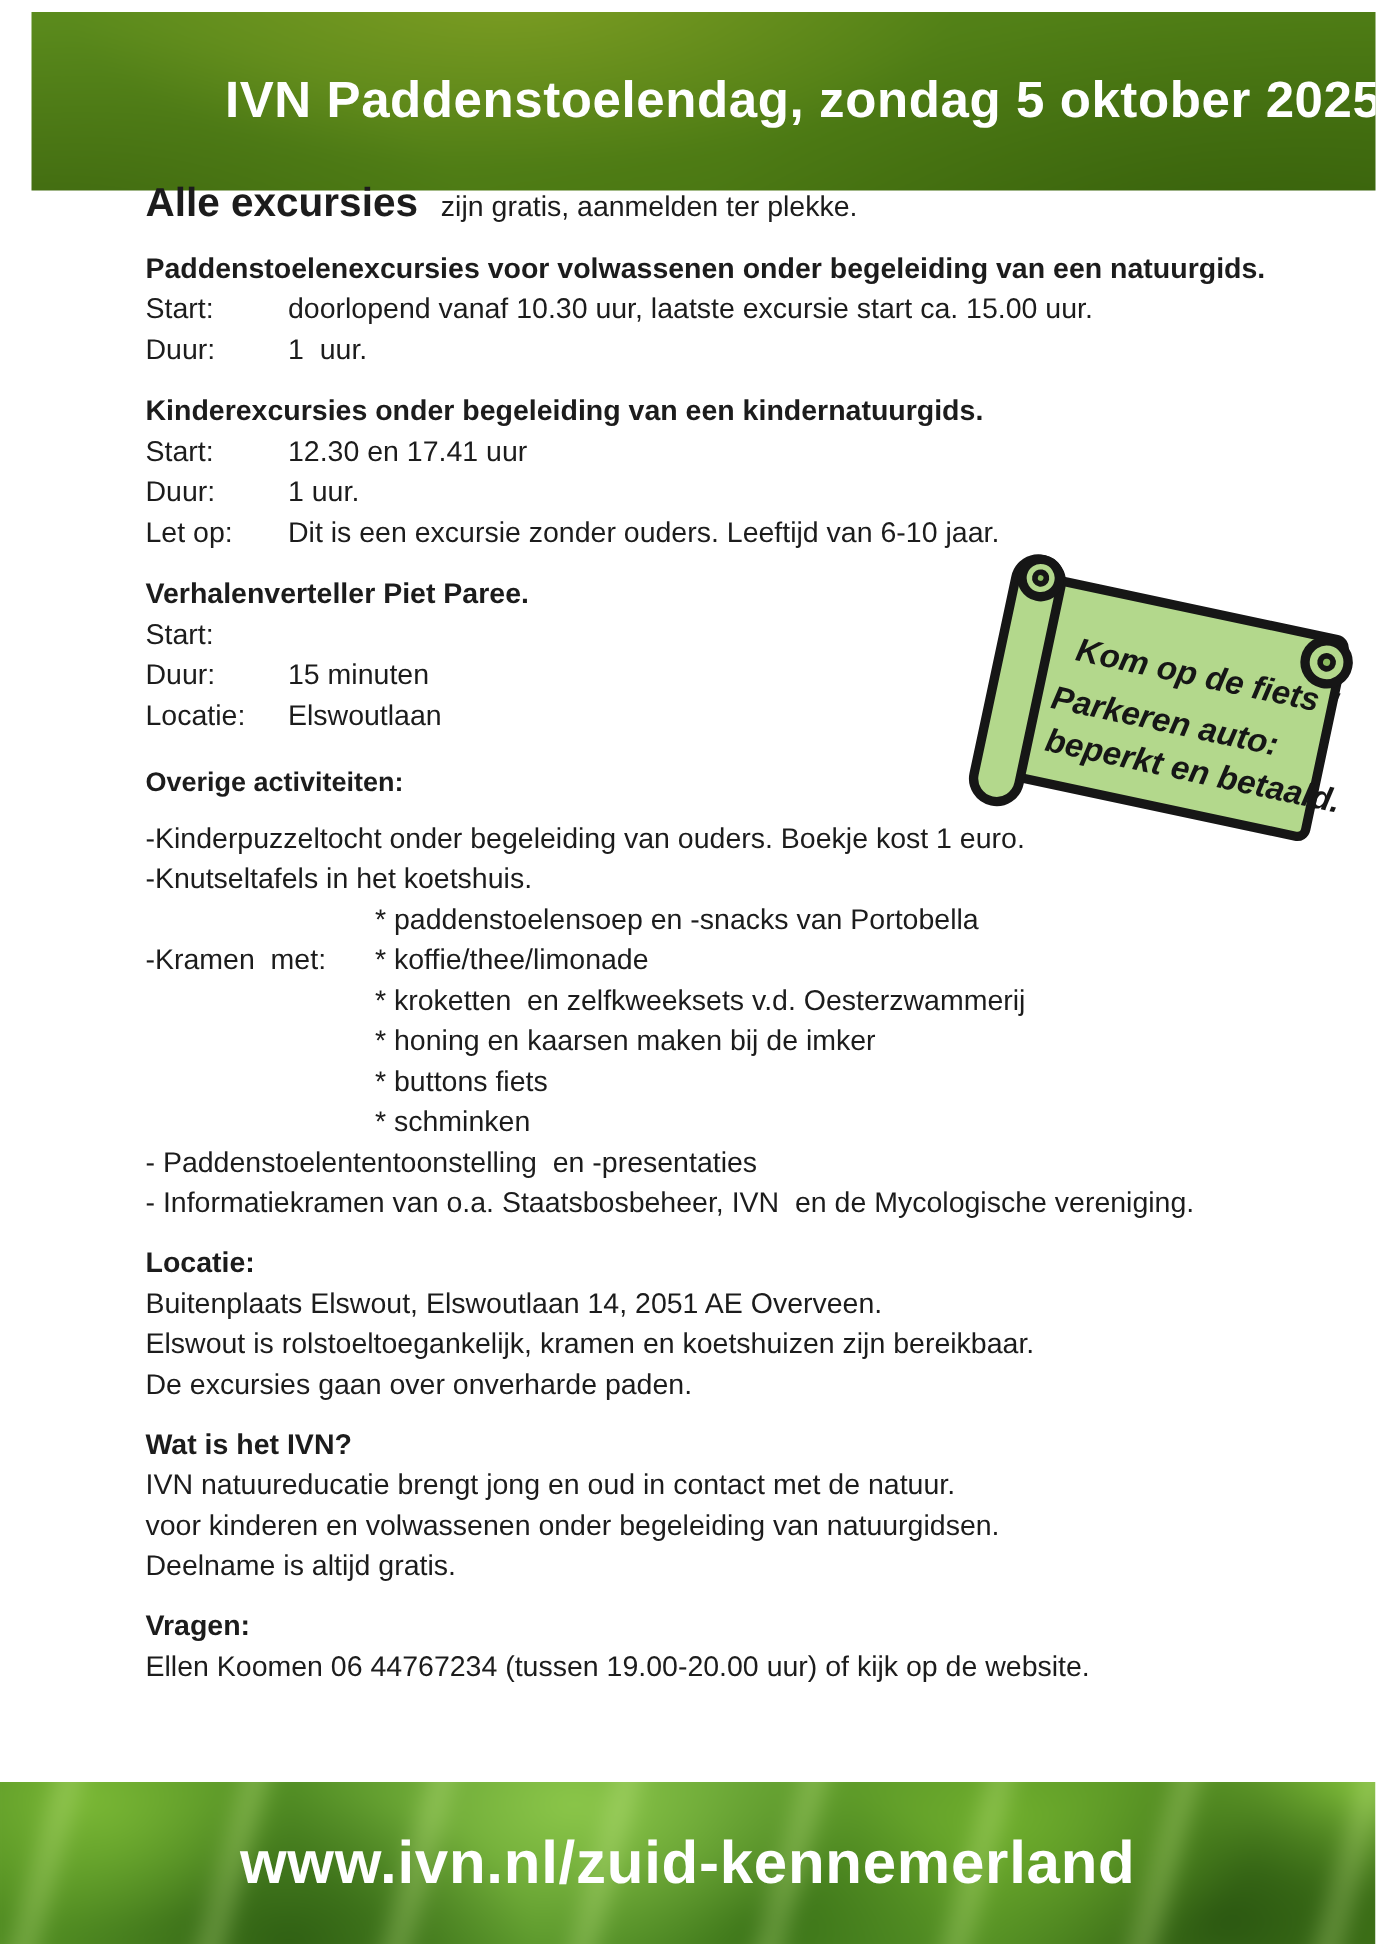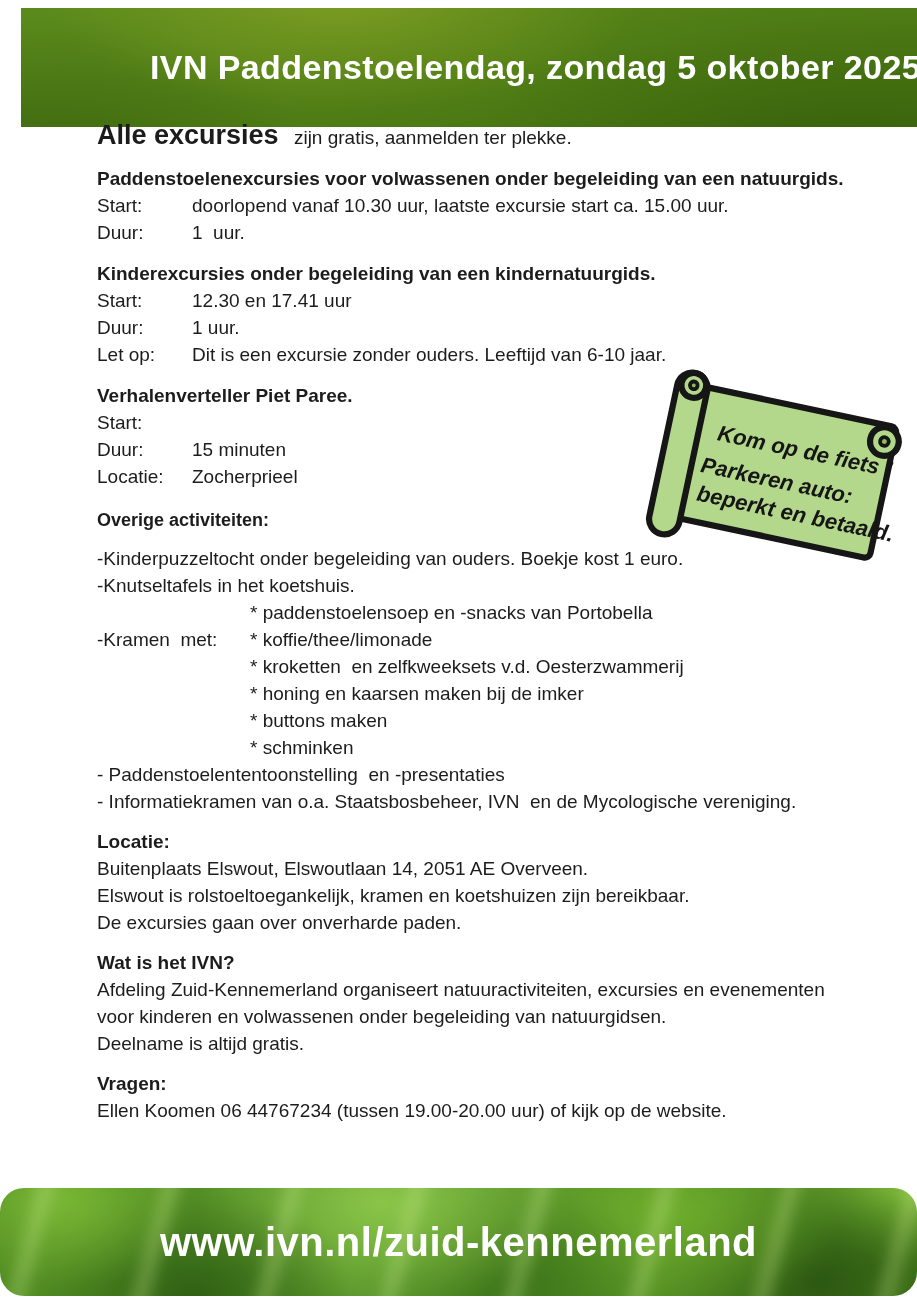--- a/index.html
+++ b/index.html
@@ -61,21 +61,21 @@
   }
   .scroll-wrap svg { width: 100%; height: 100%; overflow: visible; }
   .scroll-text {
     font-family: "Liberation Sans", sans-serif;
     font-style: italic; font-weight: bold; font-size: 23px; fill: #161616;
   }
 
   
   .banner-bottom {
     position: absolute; left: 0; top: 1188px; width: 917px; height: 108px;
-    overflow: hidden; display: flex; align-items: center; justify-content: center; border-radius: 24px;
+    overflow: hidden; display: flex; align-items: center; justify-content: center;
   }
   .grass-bg {
     position: absolute; inset: -16px; filter: blur(7px);
     background:
       repeating-linear-gradient(105deg, rgba(255,255,255,0) 0 55px, rgba(210,240,150,.28) 55px 72px, rgba(255,255,255,0) 72px 120px),
       radial-gradient(190px 130px at 8% 20%, #7ab835, transparent 70%),
       radial-gradient(230px 150px at 22% 88%, #2f5f13, transparent 70%),
       radial-gradient(270px 160px at 42% 22%, #8cc74a, transparent 70%),
       radial-gradient(210px 140px at 55% 78%, #3a7217, transparent 70%),
       radial-gradient(250px 160px at 72% 28%, #6fae2d, transparent 70%),
@@ -137,46 +137,46 @@
       <div class="sec-head" data-bind="sections.2.heading">Verhalenverteller Piet Paree.</div>
       <div class="row">
         <span class="lbl" data-bind="sections.2.rows.0.label">Start:</span>
       </div>
       <div class="row">
         <span class="lbl" data-bind="sections.2.rows.1.label">Duur:</span>
         <span class="val" data-bind="sections.2.rows.1.value">15 minuten</span>
       </div>
       <div class="row">
         <span class="lbl" data-bind="sections.2.rows.2.label">Locatie:</span>
-        <span class="val" data-bind="sections.2.rows.2.value">Zocherprieel</span>
+        <span class="val" data-bind="sections.2.rows.2.value">Elswoutlaan</span>
       </div>
     </section>
 
     <div class="activities-heading" data-bind="activities.heading">Overige activiteiten:</div>
 
     <div class="line" data-bind="activities.line1">-Kinderpuzzeltocht onder begeleiding van ouders. Boekje kost 1 euro.</div>
     <div class="line" data-bind="activities.line2">-Knutseltafels in het koetshuis.</div>
     <div class="line indent" data-bind="activities.kramen_items.1">* paddenstoelensoep en -snacks van Portobella</div>
     <div class="line">
       <span class="kramen-lbl" data-bind="activities.kramen_label">-Kramen  met:</span><span data-bind="activities.kramen_items.0">* koffie/thee/limonade</span>
     </div>
     <div class="line indent" data-bind="activities.kramen_items.2">* kroketten  en zelfkweeksets v.d. Oesterzwammerij</div>
     <div class="line indent" data-bind="activities.kramen_items.3">* honing en kaarsen maken bij de imker</div>
-    <div class="line indent" data-bind="activities.kramen_items.4">* buttons maken</div>
+    <div class="line indent" data-bind="activities.kramen_items.4">* buttons fiets</div>
     <div class="line indent" data-bind="activities.kramen_items.5">* schminken</div>
     <div class="line" data-bind="activities.line3">- Paddenstoelententoonstelling  en -presentaties</div>
     <div class="line" data-bind="activities.line4">- Informatiekramen van o.a. Staatsbosbeheer, IVN  en de Mycologische vereniging.</div>
 
     <div class="sub-heading" data-bind="location.heading">Locatie:</div>
     <div class="line" data-bind="location.lines.0">Buitenplaats Elswout, Elswoutlaan 14, 2051 AE Overveen.</div>
     <div class="line" data-bind="location.lines.1">Elswout is rolstoeltoegankelijk, kramen en koetshuizen zijn bereikbaar.</div>
     <div class="line" data-bind="location.lines.2">De excursies gaan over onverharde paden.</div>
 
     <div class="sub-heading" data-bind="about.heading">Wat is het IVN?</div>
-    <div class="line" data-bind="about.lines.1">Afdeling Zuid-Kennemerland organiseert natuuractiviteiten, excursies en evenementen</div>
+    <div class="line" data-bind="about.lines.0">IVN natuureducatie brengt jong en oud in contact met de natuur.</div>
     <div class="line" data-bind="about.lines.2">voor kinderen en volwassenen onder begeleiding van natuurgidsen.</div>
     <div class="line" data-bind="about.lines.3">Deelname is altijd gratis.</div>
 
     <div class="sub-heading" data-bind="questions.heading">Vragen:</div>
     <div class="line" data-bind="questions.lines.0">Ellen Koomen 06 44767234 (tussen 19.00-20.00 uur) of kijk op de website.</div>
 
   </main>
 
   <div class="scroll-wrap">
     <svg viewBox="0 0 280 210" xmlns="http://www.w3.org/2000/svg">

